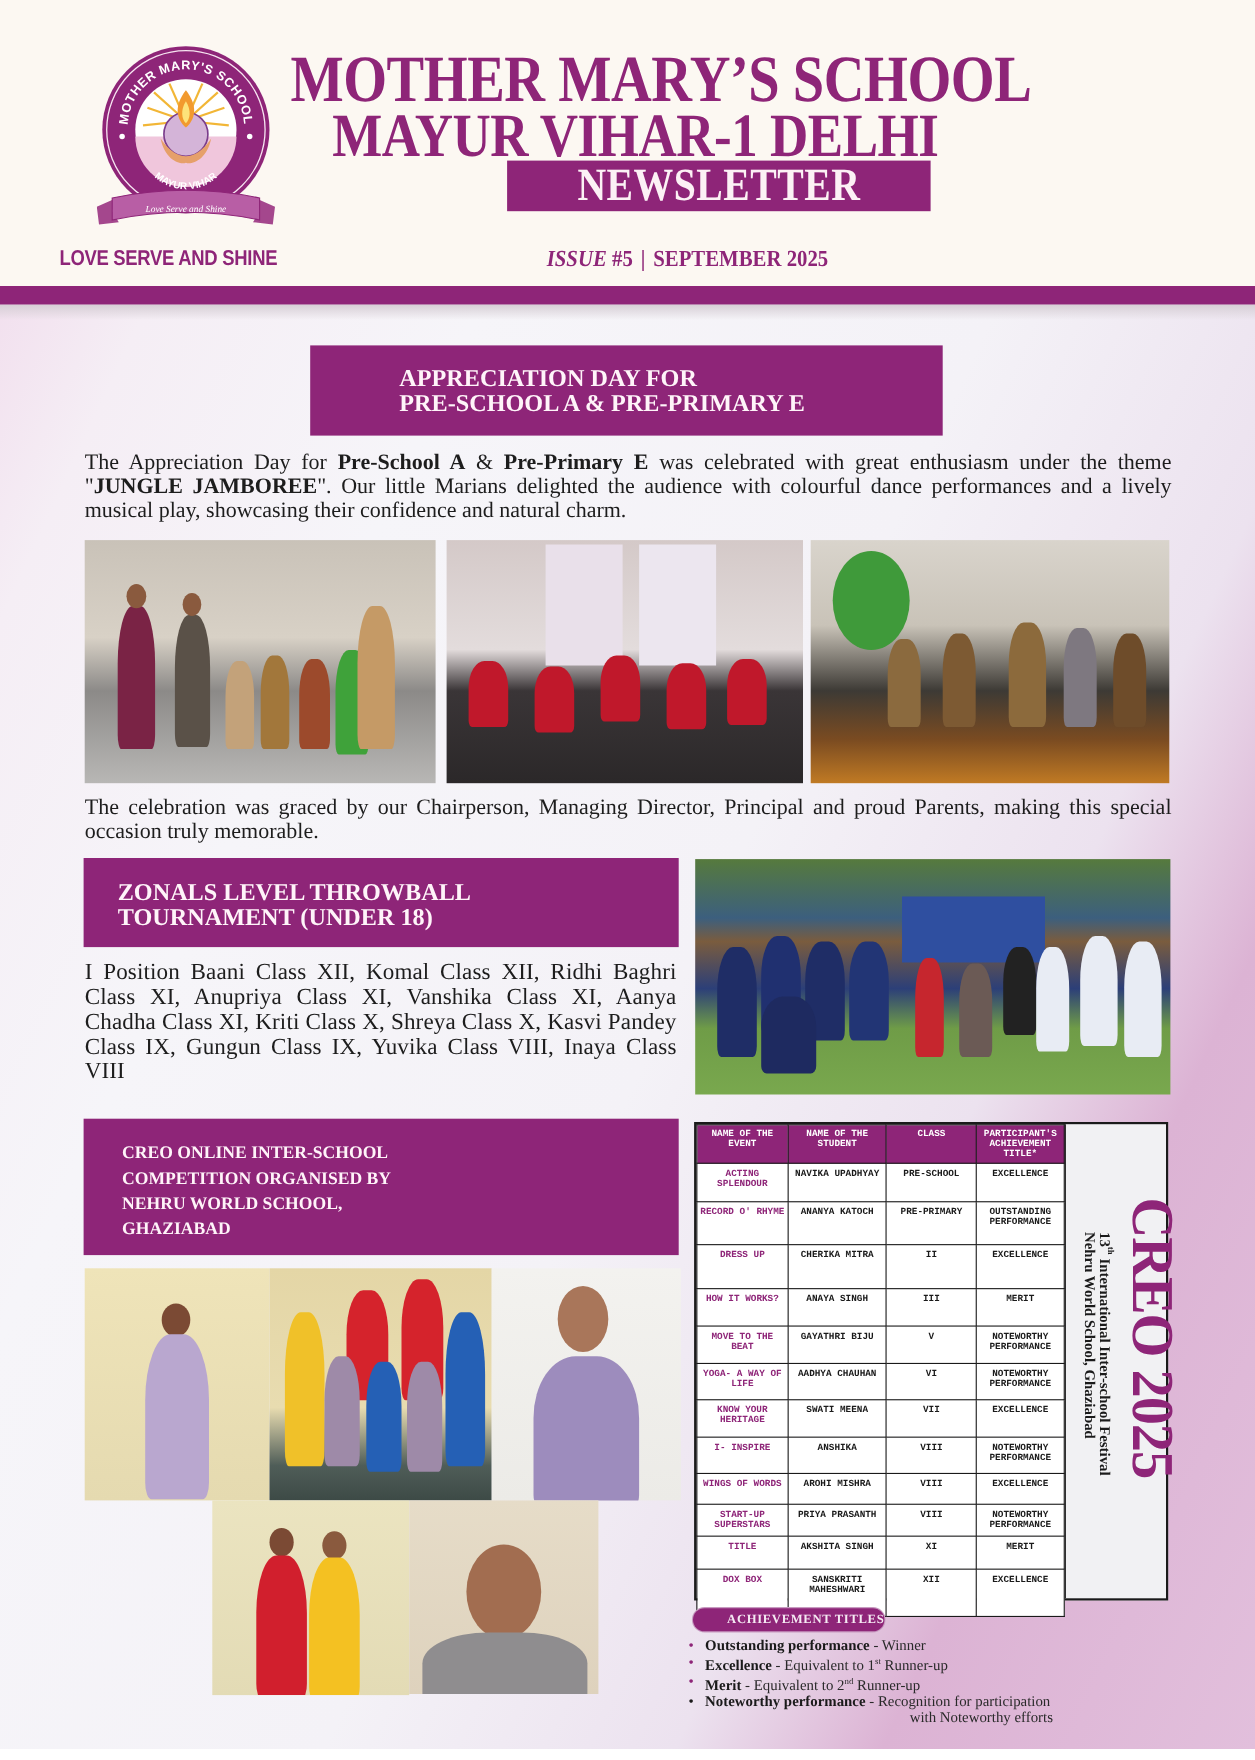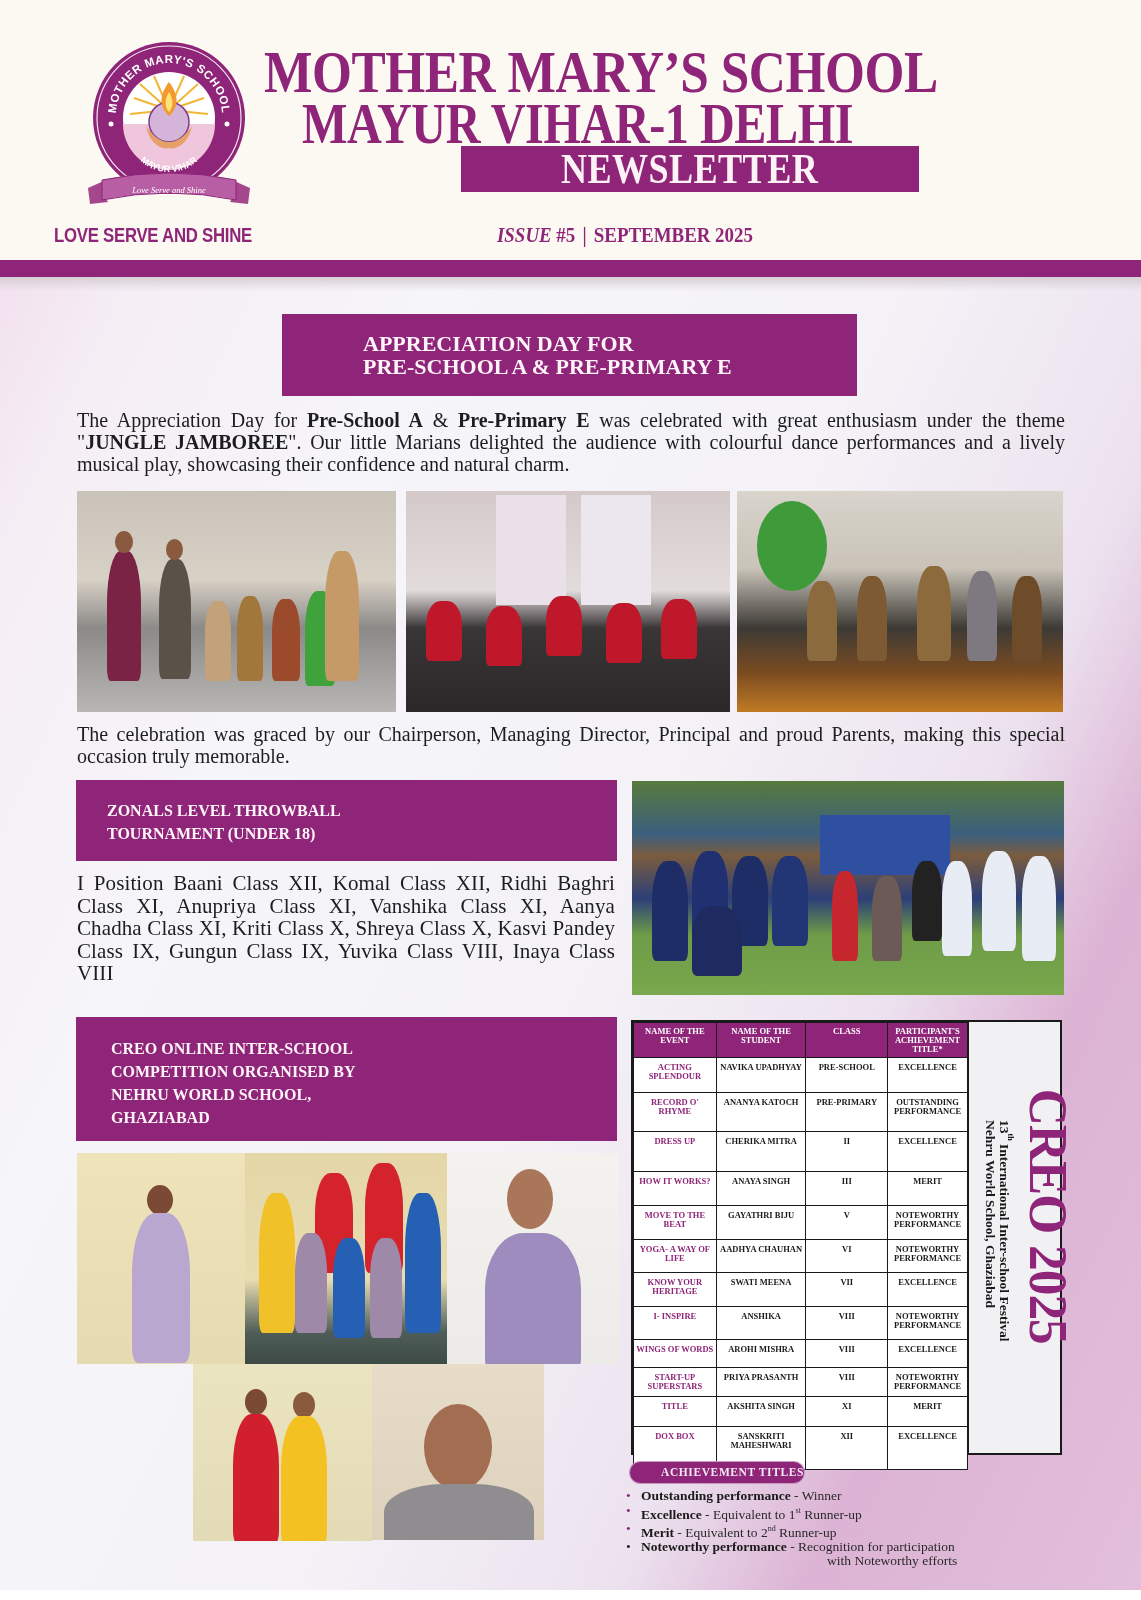--- a/index.html
+++ b/index.html
@@ -16,33 +16,33 @@
     background: linear-gradient(#d7cfd6, rgba(240,240,244,0)); }
 
   .logo { position: absolute; left: 88px; top: 38px; width: 162px; height: 178px; }
   .motto { position: absolute; left: 54px; top: 224px; font-family: "Liberation Sans", sans-serif;
     font-weight: bold; font-size: 19.5px; color: #8e2578; letter-spacing: -0.3px; transform: scaleX(0.86); transform-origin: left center; }
 
   .title1, .title2 { position: absolute; font-weight: bold; color: #8e2578; white-space: nowrap;
     transform-origin: left top; }
   .title1 { left: 264px; top: 38px; font-size: 60px; transform: scaleX(0.855); letter-spacing: -0.5px; }
   .title2 { left: 302px; top: 92px; font-size: 56px; transform: scaleX(0.86); letter-spacing: -0.5px; }
-  .nl-box { position: absolute; left: 461px; top: 146px; width: 458px; height: 46px; background: #8e2578;
+  .nl-box { position: absolute; left: 461px; top: 146px; width: 385px; height: 46px; background: #8e2578;
     display: flex; align-items: center; justify-content: center; }
   .nl-box span { color: #fcf1f5; font-weight: bold; font-size: 42px; transform: scaleX(0.86); letter-spacing: 0.5px; }
   .issue { position: absolute; left: 497px; top: 223px; font-weight: bold; font-size: 21px; color: #8e2578;
     white-space: nowrap; transform: scaleX(0.9); transform-origin: left center; }
   .issue i { font-style: italic; }
   .issue .sep { margin: 0 8px; }
 
   
   .banner { position: absolute; background: #8e2578; color: #fff4f9; font-weight: bold; }
   .banner .line { display: block; white-space: nowrap; }
   .banner-1 { left: 282px; top: 314px; width: 575px; height: 82px; padding: 18px 0 0 81px; font-size: 22px; line-height: 23px; }
-  .banner-2 { left: 76px; top: 780px; width: 541px; height: 81px; padding: 19px 0 0 31px; font-size: 16px; line-height: 23px; }
+  .banner-2 { left: 76px; top: 780px; width: 541px; height: 81px; padding: 19px 0 0 31px; font-size: 22px; line-height: 23px; }
   .banner-3 { left: 76px; top: 1017px; width: 541px; height: 124px; padding: 20px 0 0 35px; font-size: 16px; line-height: 23px; }
 
   .para { position: absolute; font-size: 20px; line-height: 22px; color: #1d1d1d; text-align: justify; }
   .para b { font-weight: bold; }
   .para-1 { left: 77px; top: 409px; width: 988px; }
   .para-2 { left: 77px; top: 723px; width: 988px; }
   .para-3 { left: 77px; top: 872px; width: 538px; font-size: 21px; line-height: 22.5px; letter-spacing: 0.1px; }
 
   
   .photo { position: absolute; overflow: hidden; }
@@ -62,21 +62,21 @@
   .ph-c5 { left: 372px; top: 1364px; width: 172px; height: 176px; background: linear-gradient(180deg,#e6dcc8,#ded2bd); }
 
   .fig { position: absolute; border-radius: 40% 40% 10% 10%; }
   .head { position: absolute; border-radius: 50%; background: #8a5a3e; }
 
   
   .creo-wrap { position: absolute; left: 631px; top: 1020px; width: 431px; height: 435px;
     border: 2px solid #1a1a1a; background: #f1f1f3; }
   table.creo { position: absolute; left: 0; top: 0; border-collapse: collapse; width: 335px;
     font-family: "Liberation Serif", serif; font-weight: bold; font-size: 8.5px; line-height: 9px; }
-  table.creo th, table.creo td { border: 1.5px solid #1a1a1a; text-align: center; vertical-align: top; padding: 5px 2px 0 2px; }
+  table.creo th, table.creo td { border: 1.5px solid #1a1a1a; text-align: center; vertical-align: top; padding: 5px 2px 0 2px; font-family: Liberation Mono, monospace; }
   table.creo th { background: #8e2578; color: #ffffff; height: 35px; padding-top: 4px; }
   table.creo td { background: #ffffff; color: #1a1a1a; }
   table.creo td.ev { color: #8e2578; }
   table.creo col.c1 { width: 83px; } table.creo col.c2 { width: 90px; }
   table.creo col.c3 { width: 82px; } table.creo col.c4 { width: 80px; }
 
   .creo-side { position: absolute; left: 335px; top: 0; width: 94px; height: 431px; border-left: 1.5px solid #1a1a1a; }
   .creo-big { position: absolute; left: 48px; top: 60px; writing-mode: vertical-rl; font-weight: bold;
     font-size: 54px; color: #8e2578; letter-spacing: -1px; white-space: nowrap; transform: scaleY(0.95); }
   .creo-sub { position: absolute; left: 14px; top: 98px; writing-mode: vertical-rl; font-weight: bold;

